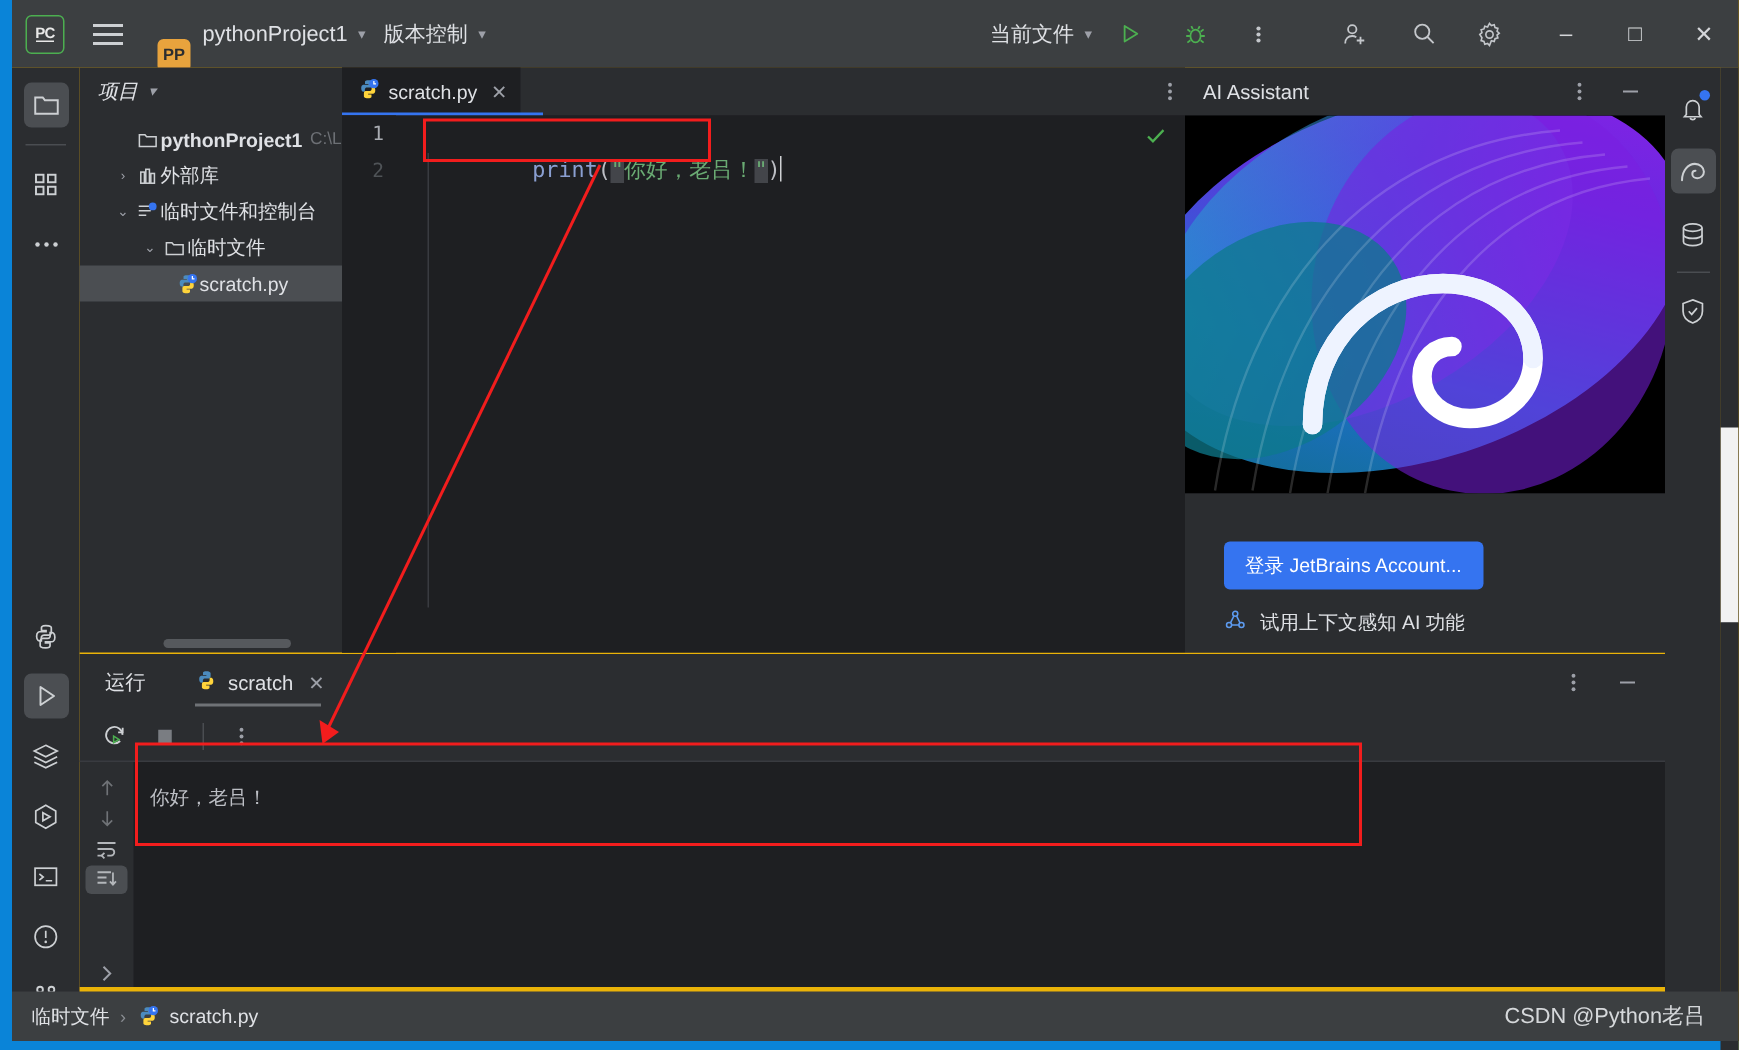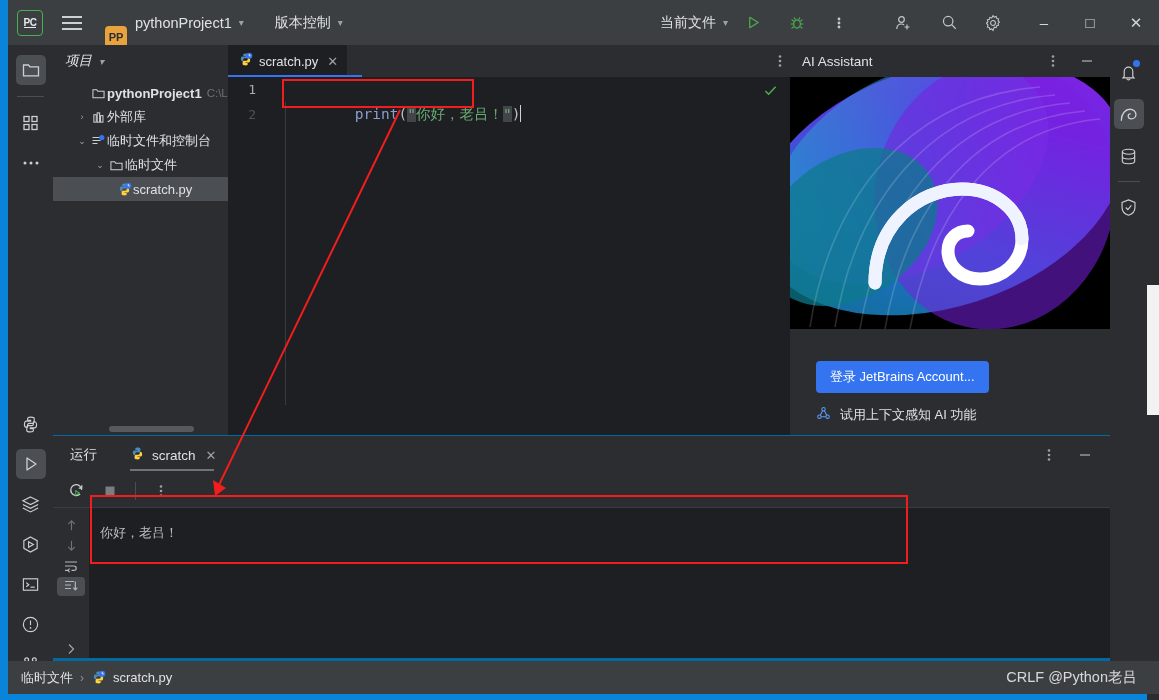--- a/index.html
+++ b/index.html
@@ -2,21 +2,21 @@
 <html><head>
 <meta charset="utf-8">
 <style>
   * { box-sizing: border-box; margin: 0; padding: 0; }
   html, body {
     width: 1159px; height: 700px;
     background: #1e1f22;
     font-family: "Liberation Sans", sans-serif;
     overflow: hidden;
   }
-  #root { position: relative; width: 1159px; height: 700px; background: #0369a1; }
+  #root { position: relative; width: 1159px; height: 700px; background: #eab308; }
 
   
   .edge-left { position:absolute; left:0; top:0; width:8px; height:700px; background:#0a84d8; }
   .edge-bottom { position:absolute; left:0; bottom:0; width:1159px; height:6px; background:#0a84d8; }
   .far-right-sliver { position:absolute; right:0; top:45px; width:12px; height:649px;
       background:linear-gradient(180deg,#3a3d42 0%,#26282c 40%,#1d1f23 100%); }
   .far-right-sliver .wseg1 { position:absolute; left:0; top:0; width:12px; height:240px; background:#2b2d30; }
   .far-right-sliver .wseg2 { position:absolute; left:0; top:240px; width:12px; height:130px; background:#f2f2f2; }
   .far-right-sliver .wseg3 { position:absolute; left:0; top:370px; width:12px; height:285px; background:#2b2d30; }
 
@@ -28,21 +28,21 @@
       display:flex; align-items:center; justify-content:center; color:#e8e8e8;
       font-size:10px; font-weight:bold; letter-spacing:-0.5px; background:#3c3f41; }
   .hamburger { width:34px; height:34px; margin-left:12px; display:flex; flex-direction:column;
       justify-content:center; align-items:center; gap:4px; cursor:pointer; }
   .hamburger span { display:block; width:20px; height:2px; background:#cdd0d3; }
   .proj-badge { width:22px; height:22px; background:#e8a33d; border-radius:4px; color:#2b2d30;
       font-size:11px; font-weight:bold; display:flex; align-items:center; justify-content:center;
       margin-left:16px;margin-top:28px; }
   .proj-name { color:#dfe1e5; font-size:14.5px; margin-left:8px; }
   .chev { color:#9da0a8; font-size:10px; margin-left:7px; }
-  .vcs-label { color:#dfe1e5; font-size:14px; margin-left:31px; }
+  .vcs-label { color:#dfe1e5; font-size:14px; margin-left:12px; }
   .tb-center { position:absolute; left:652px; top:0; height:45px; display:flex; align-items:center; gap:0; }
   .cur-file { color:#dfe1e5; font-size:14px; }
   .icon-btn { width:30px; height:30px; display:flex; align-items:center; justify-content:center;
       cursor:pointer; border-radius:4px; }
   .tb-right { position:absolute; right:0; top:0; height:45px; display:flex; align-items:center; }
   .win-ctrl { width:46px; height:45px; display:flex; align-items:center; justify-content:center;
       color:#d4d6d9; font-size:15px; cursor:pointer; }
 
   
   .leftbar { position:absolute; left:8px; top:45px; width:45px; height:649px; background:#2b2d30; }
@@ -645,21 +645,21 @@
       <span>
         <svg width="15" height="15" viewBox="0 0 16 16" style="vertical-align:-3px;">
           <path d="M8 1.6 c-2.4 0-2.3 1.1-2.3 1.1 v1.5 h2.4 v.6 H4.6 s-1.6 0-1.6 2.5 1.6 2.4 1.6 2.4 h1 V8.2 s0-1.5 1.6-1.5 h2.4 s1.5 0 1.5-1.4 V3.1 s.1-1.5-3.1-1.5z" fill="#4b8bbe"></path>
           <path d="M8 14.4 c2.4 0 2.3-1.1 2.3-1.1 v-1.5 H7.9 v-.6 h3.5 s1.6 0 1.6-2.5-1.6-2.4-1.6-2.4 h-1 v1.5 s0 1.5-1.6 1.5 H6.4 s-1.5 0-1.5 1.4 v2.2 s-.1 1.5 3.1 1.5z" fill="#ffd43b"></path>
           <circle cx="12" cy="4" r="3.3" fill="#3574f0"></circle>
             <path d="M12 2.1 v2 h1.5" stroke="#fff" stroke-width="0.9" fill="none"></path>
           </svg>
       </span>
       <span>scratch.py</span>
     </div>
-    <div class="watermark">CRLF @Python老吕</div>
+    <div class="watermark">CSDN @Python老吕</div>
   </div>
 
   <div class="anno anno-code"></div>
   <div class="anno anno-console"></div>
   <svg class="arrow">
     <line x1="400" y1="110" x2="218" y2="487" stroke="#f21d1d" stroke-width="2"></line>
     <path d="M215 496 L213 480 L226 488 Z" fill="#f21d1d"></path>
   </svg>
 
 </div>

